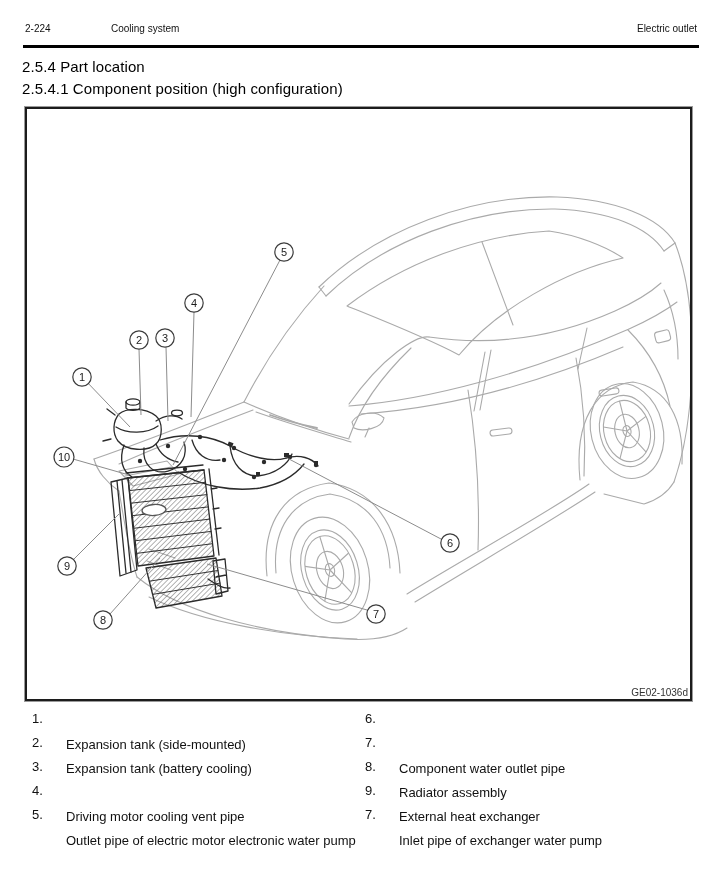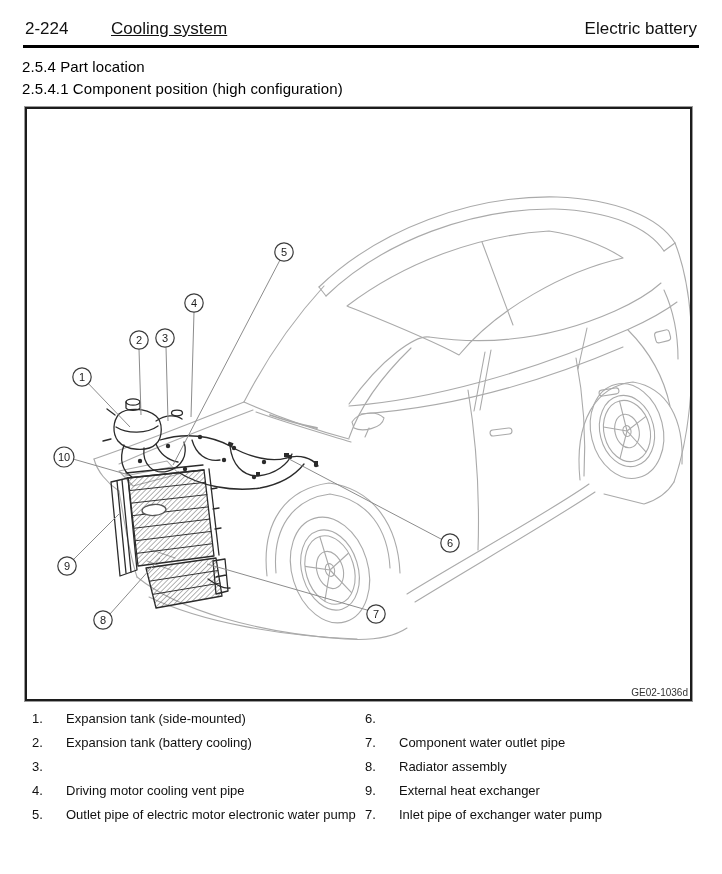--- a/index.html
+++ b/index.html
@@ -1,48 +1,48 @@
 <!DOCTYPE html>
 <html><head>
 <meta charset="utf-8">
 <style>
   html,body{margin:0;padding:0;background:#ffffff;}
   body{
     width:722px;height:874px;position:relative;overflow:hidden;
     font-family:"Liberation Sans","DejaVu Sans",sans-serif;color:#111;
     -webkit-font-smoothing:antialiased;
   }
-  .hdr-text{position:absolute;top:21px;font-size:17px;line-height:16px;color:#111;}
+  .hdr-text{position:absolute;top:21px;font-size:10px;line-height:16px;color:#111;}
   #page-number{left:25px;}
-  #chapter-title{left:111px;text-decoration:underline;}
+  #chapter-title{left:111px;}
   #section-title{right:25px;}
   .hdr-rule{position:absolute;left:23px;top:45px;width:676px;height:3px;background:#000;}
   .blue-h{position:absolute;left:22px;font-size:15px;color:#000000;font-weight:400;letter-spacing:0.1px;}
   #heading-1{top:58px;}
   #heading-2{top:80px;}
   .figure-box{
     position:absolute;left:25px;top:107px;width:667px;height:594px;
     border:2px solid #1c1c1c;box-shadow:0 0 0 1px #9a9a9a;box-sizing:border-box;background:#fff;
   }
   .figure-box svg{display:block;}
   .legend{position:absolute;left:0;top:711px;width:722px;height:130px;font-size:13px;}
   .lcol{position:absolute;top:0;}
   .lcol.left{left:32px;width:330px;}
   .lcol.right{left:365px;width:330px;}
   .lrow{display:grid;grid-template-columns:34px auto;height:24px;align-items:start;}
   .lnum{color:#111;}
-  .llbl{color:#111;white-space:nowrap;}
+  .llbl{color:#111;white-space:nowrap;margin-top:26px;}
   text{font-family:"Liberation Sans","DejaVu Sans",sans-serif;}
 </style>
 </head>
 <body>
 
 <span class="hdr-text" id="page-number">2-224</span>
 <span class="hdr-text" id="chapter-title">Cooling system</span>
-<span class="hdr-text" id="section-title">Electric battery</span>
+<span class="hdr-text" id="section-title">Electric outlet</span>
 <div class="hdr-rule"></div>
 
 <div class="blue-h" id="heading-1">2.5.4 Part location</div>
 <div class="blue-h" id="heading-2">2.5.4.1 Component position (high configuration)</div>
 
 <div class="figure-box">
 <svg width="663" height="590" viewBox="0 0 663 590">
   <defs>
     <pattern id="hatch" width="3.6" height="3.6" patternUnits="userSpaceOnUse" patternTransform="rotate(45)">
       <line x1="0" y1="0" x2="0" y2="3.6" stroke="#555" stroke-width="0.9"></line>

